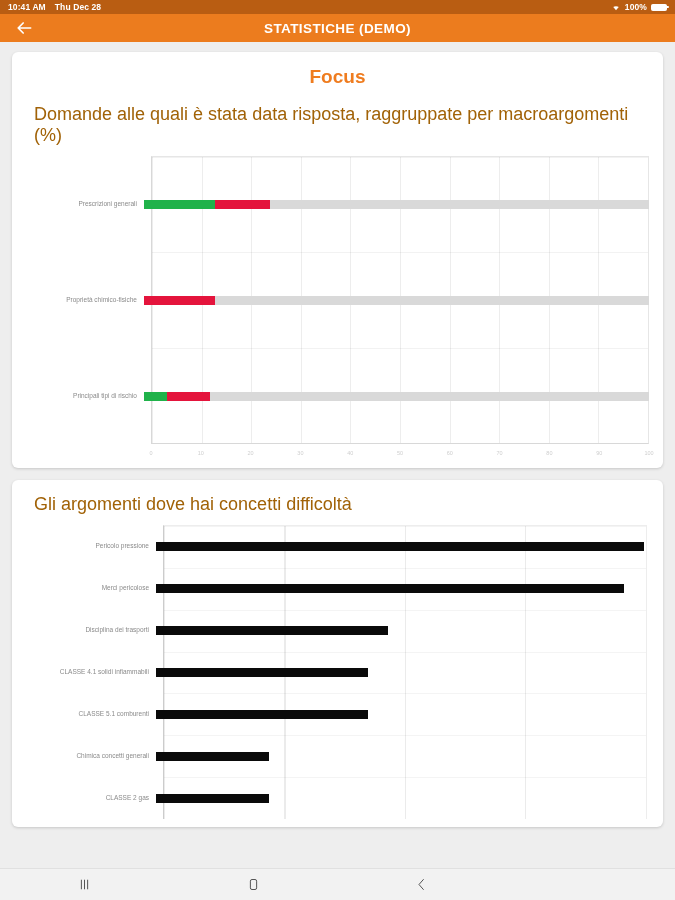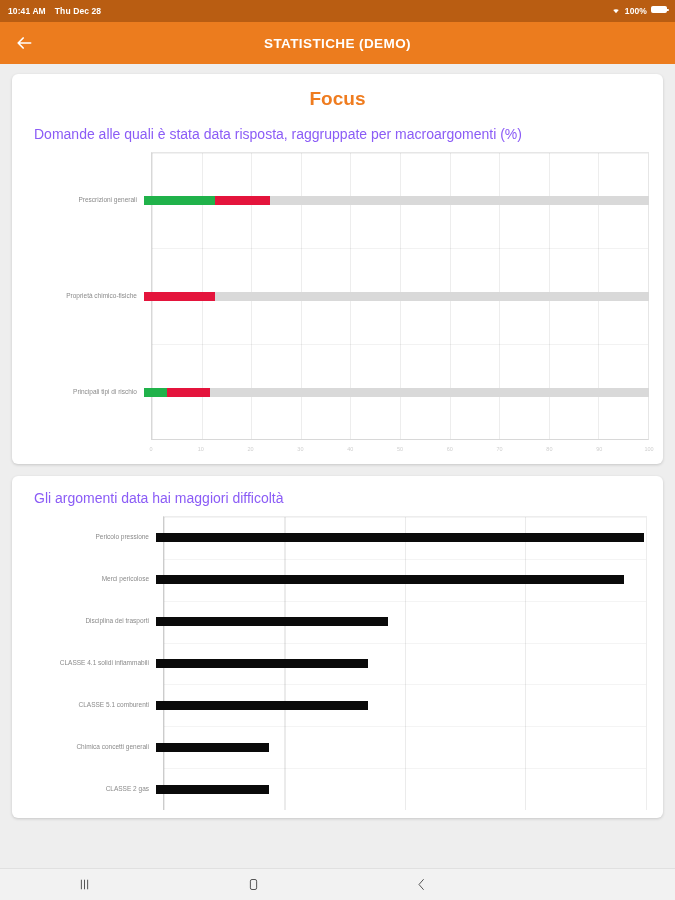--- a/index.html
+++ b/index.html
@@ -16,55 +16,55 @@
     position: relative;
     width: 675px;
     height: 900px;
     background: #eeeeee;
     display: flex;
     flex-direction: column;
   }
 
   
   .status-bar {
-    height: 22px;
+    height: 14px;
     background: #b95d12;
     color: #ffffff;
     display: flex;
     align-items: center;
     justify-content: space-between;
     padding: 0 8px;
     font-size: 8.5px;
     font-weight: bold;
     letter-spacing: 0.1px;
     flex: 0 0 auto;
   }
   .status-left { display: flex; align-items: center; gap: 9px; }
-  .status-right { display: flex; align-items: flex-start; gap: 4px; }
+  .status-right { display: flex; align-items: center; gap: 4px; }
 
   .wifi-icon { display: block; width: 10px; height: 8px; }
   .battery-icon {
     width: 16px; height: 7px;
     border: 1px solid #ffffff;
     border-radius: 1.5px;
     position: relative;
     background: #ffffff;
   }
   .battery-icon::after {
     content: "";
     position: absolute;
     right: -2.5px; top: 1.5px;
     width: 1.5px; height: 2px;
     background: #ffffff;
     border-radius: 0 1px 1px 0;
   }
 
   
   .app-bar {
-    height: 42px;
+    height: 28px;
     background: #ec7c1e;
     display: flex;
     align-items: center;
     position: relative;
     flex: 0 0 auto;
   }
   .back-button {
     width: 48px; height: 44px;
     display: flex; align-items: center; justify-content: center;
     cursor: pointer;
@@ -101,22 +101,22 @@
 
   .card-title {
     text-align: center;
     color: #ef7c1f;
     font-size: 19px;
     font-weight: bold;
     margin-bottom: 16px;
   }
 
   .card-subtitle {
-    color: #8b5cf6;
-    font-size: 14px;
+    color: #a16207;
+    font-size: 18px;
     margin-bottom: 10px;
     padding-left: 8px;
   }
 
   
   .chart {
     position: relative;
     width: 100%;
   }
   .chart-rows { position: relative; }
@@ -306,21 +306,21 @@
             <span class="axis-tick" style="left: 60%;">60</span>
             <span class="axis-tick" style="left: 70%;">70</span>
             <span class="axis-tick" style="left: 80%;">80</span>
             <span class="axis-tick" style="left: 90%;">90</span>
             <span class="axis-tick" style="left: 100%;">100</span>
           </div>
       </div>
     </div>
 
     <div class="card">
-      <div class="card-subtitle">Gli argomenti data hai maggiori difficoltà</div>
+      <div class="card-subtitle">Gli argomenti dove hai concetti difficoltà</div>
 
       <div class="chart weak-chart">
         <div class="chart-rows" id="weak-rows">
           <div class="weak-plot-bg"></div>
         <div class="chart-row">
               <div class="row-label">Pericolo pressione</div>
               <div class="track-wrap">
                 <div class="weak-bar" style="width: 99%; background: rgb(10, 10, 10);"></div>
               </div>
             </div>

